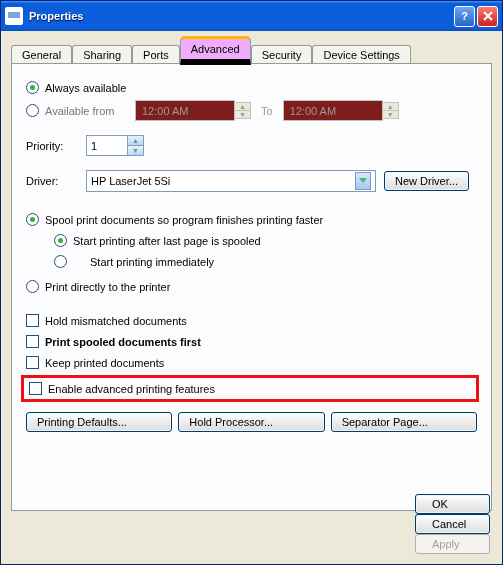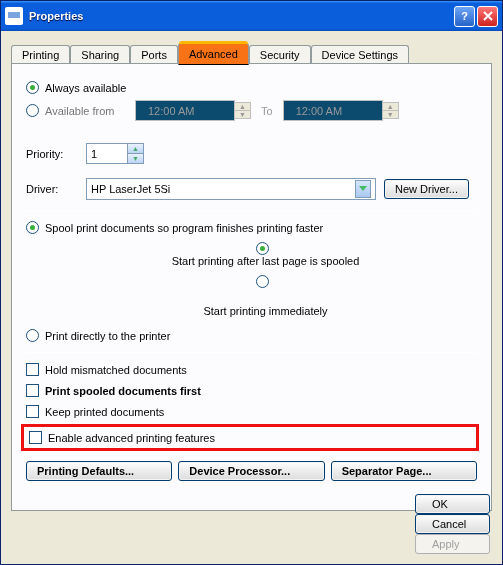--- a/index.html
+++ b/index.html
@@ -25,22 +25,22 @@
 
   .body { padding: 8px 10px 10px 10px; }
   .tabs { display:flex; align-items:flex-end; height: 24px; position:relative; }
   .tab {
     border: 1px solid #919b9c; border-bottom: none;
     background: #f4f3ee; padding: 3px 10px 3px 10px;
     margin-right: 0px; border-top-left-radius: 3px; border-top-right-radius: 3px;
     cursor: pointer; position:relative; top:1px;
   }
   .tab.active {
-    background: #f97316; z-index: 2; padding-top:4px; padding-bottom:4px;
-    border-bottom: 1px solid #000000; margin-bottom:-1px;
+    background: #f0abfc; z-index: 2; padding-top:4px; padding-bottom:4px;
+    border-bottom: 6px solid #000000; margin-bottom:-1px;
   }
   .tab.active::before {
     content:""; position:absolute; top:-3px; left:0; right:0; height:3px; background:#ffb600;
     border-top-left-radius:3px; border-top-right-radius:3px;
   }
   .tab-panel {
     border: 1px solid #919b9c; background: #fcfcfe;
     padding: 14px 14px 12px 14px; min-height: 448px; position:relative;
   }
 
@@ -53,45 +53,45 @@
   .disabled .lbl { color:#777; }
   .disabled input, .disabled .spinner, .disabled .time-box { color:#999; }
 
   .row { display:flex; align-items:center; margin: 6px 0; }
   .row .label { width: 60px; }
   .spinner { display:inline-flex; border:1px solid #7f9db9; background:#fff; height:21px; }
   .spinner input { border:none; width:40px; padding:0 4px; outline:none; background:transparent; }
   .spin-btns { display:flex; flex-direction:column; width:16px; }
   .spin-btns div { flex:1; background:linear-gradient(#e9f2fd,#bcd4f6); border-left:1px solid #7f9db9; display:flex; align-items:center; justify-content:center; cursor:pointer; font-size:7px; color:#4a6; }
   .spin-btns div:first-child{border-bottom:1px solid #7f9db9;}
-  .time-box { display:inline-flex; border:1px solid #c0c0c0; background:#0c4a6e; height:21px; width:100px; align-items:center; padding:0 12px; color:#a0a0a0; }
+  .time-box { display:inline-flex; border:1px solid #c0c0c0; background:#7f1d1d; height:21px; width:100px; align-items:center; padding:0 6px; color:#a0a0a0; }
   .time-spin { width:16px; display:flex; flex-direction:column; border:1px solid #c0c0c0; border-left:none; background:#ece9d8;}
   .time-spin div{flex:1; font-size:7px; display:flex; align-items:center; justify-content:center; color:#999;}
   .time-spin div:first-child{border-bottom:1px solid #c0c0c0;}
   .to-lbl { margin: 0 10px; color:#999; }
 
   .select {
     flex:1; border:1px solid #7f9db9; background:#fff; height:22px;
     display:flex; align-items:center; padding:0 4px; justify-content:space-between;
     cursor:pointer; max-width: 290px;
   }
   .select .dd { width:16px; height:18px; background:linear-gradient(#d6e7fb,#a9c8f0); border:1px solid #7f9db9; display:flex; align-items:center; justify-content:center; }
   .select .dd svg{display:block;}
 
   .btn {
     border:1px solid #003c74; background:linear-gradient(#fff,#eee 45%,#ddd);
     padding: 3px 10px; border-radius:3px; cursor:pointer; min-width:80px; 
     box-shadow: inset 0 0 0 1px #f3f3ef;
   }
   .btn.disabled { color:#a0a0a0; cursor:default; border-color:#b0b0b0; background:#f4f3ee; box-shadow:none;}
   .hr { height:1px; background:#d0d0c8; margin: 10px 0; border-bottom:1px solid #fff; }
-  .indent { margin-left: 28px; flex-direction: column; }
+  .indent { margin-left: 28px; }
   .highlight-box { border:3px solid #e11; padding:2px 2px; margin-left:-5px; margin-right:-2px;}
   .btn-row { display:flex; gap:6px; margin-top:10px; }
-  .btn-row .btn { flex:1;font-weight:bold; }
+  .btn-row .btn { flex:1; }
 
   .footer-btns { position:absolute; right:12px; bottom:10px; display:flex; gap:0;flex-direction:column; }
   .footer-btns .btn { min-width:75px; padding:3px 16px;}
 </style>
 </head>
 <body>
 
 <div class="window">
   <div class="titlebar">
     <span class="printer-icon"></span>
@@ -101,21 +101,21 @@
       </div>
     <div class="tb-btn tb-close">
       <svg width="10" height="10" viewBox="0 0 10 10">
           <path d="M1 1 L9 9 M9 1 L1 9" stroke="#fff" stroke-width="2"></path>
         </svg>
     </div>
   </div>
 
   <div class="body">
     <div class="tabs">
-      <div class="tab">Printing</div>
+      <div class="tab">General</div>
       <div class="tab">Sharing</div>
       <div class="tab">Ports</div>
       <div class="tab active">Advanced</div>
       <div class="tab">Security</div>
       <div class="tab">Device Settings</div>
     </div>
 
     <div class="tab-panel">
 
       <div class="radio-row">
@@ -133,21 +133,21 @@
             <div>▼</div>
           </span>
         <span class="to-lbl">To</span>
         <span class="time-box">12:00 AM</span>
         <span class="time-spin">
             <div>▲</div>
             <div>▼</div>
           </span>
       </div>
 
-      <div class="row" style="margin-top:22px;">
+      <div class="row" style="margin-top:14px;">
         <span class="label">Priority:</span>
         <span class="spinner">
           <input value="1" style="">
           <span class="spin-btns">
               <div>▲</div>
               <div>▼</div>
             </span>
         </span>
       </div>
 
@@ -204,21 +204,21 @@
       </div>
       <div class="highlight-box" style="margin-top:6px;">
         <div class="check-row" style="margin:2px 3px;">
           <span class="checkbox"></span>
           <span class="lbl">Enable advanced printing features</span>
         </div>
       </div>
 
       <div class="btn-row">
         <div class="btn">Printing Defaults...</div>
-        <div class="btn">Device Processor...</div>
+        <div class="btn">Hold Processor...</div>
         <div class="btn">Separator Page...</div>
       </div>
     </div>
   </div>
 
   <div class="footer-btns">
     <div class="btn">OK</div>
     <div class="btn">Cancel</div>
     <div class="btn disabled">Apply</div>
   </div>

